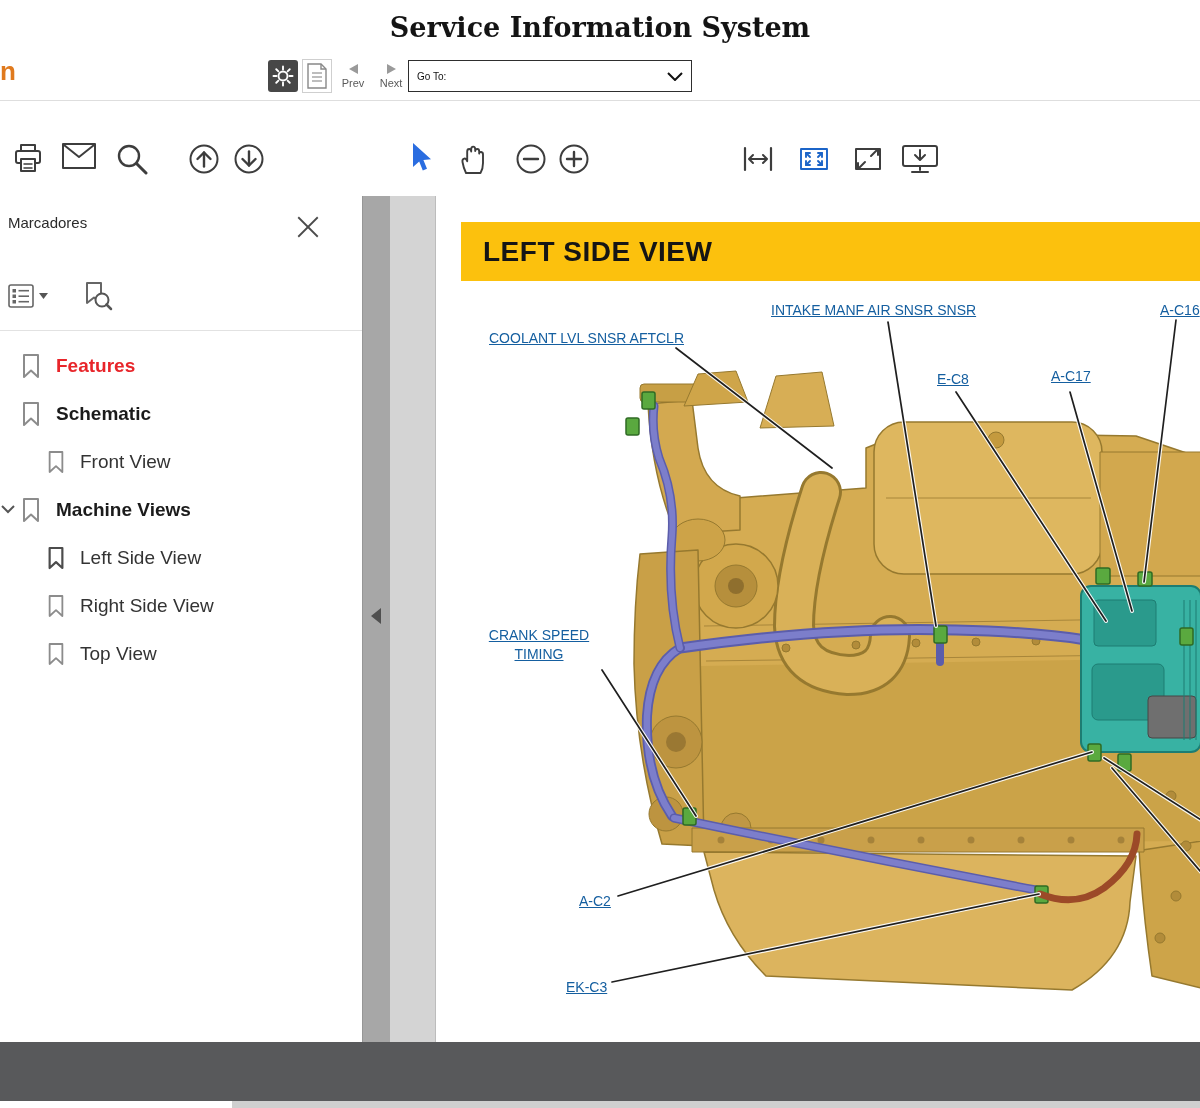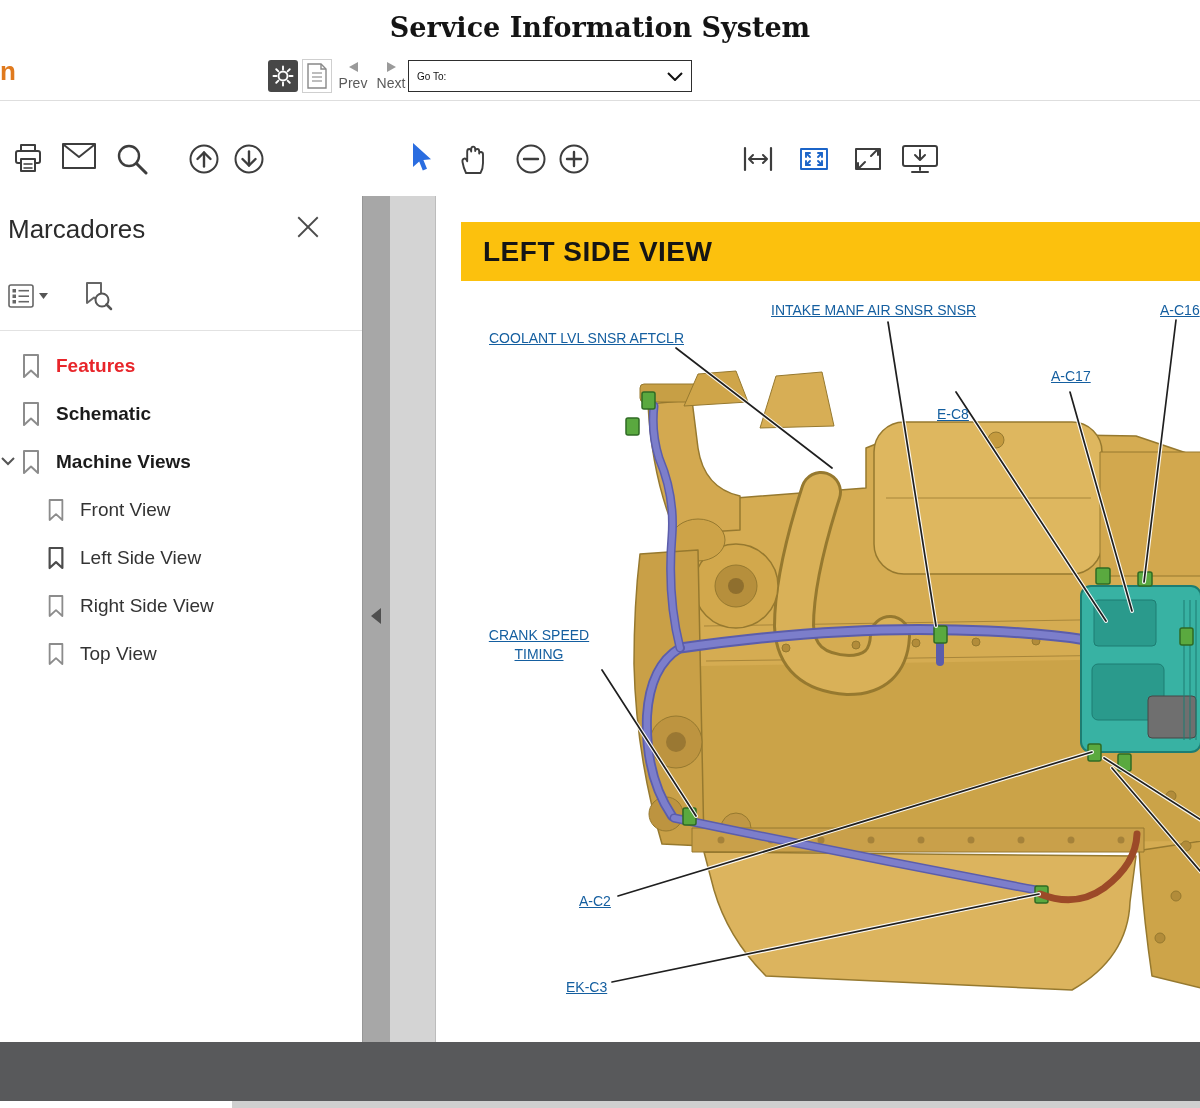--- a/index.html
+++ b/index.html
@@ -12,21 +12,21 @@
   .app-title{position:absolute;left:0;right:0;top:12px;margin:0;text-align:center;
              font-family:"DejaVu Serif",serif;font-weight:bold;font-size:27px;color:#141414;}
   .logo-fragment{position:absolute;left:0;top:56px;font-size:26px;font-weight:bold;color:#e07a1e;}
   .header-controls{position:absolute;left:268px;top:56px;height:40px;display:flex;align-items:center;}
   .hbtn{border:none;background:none;padding:0;margin:0;cursor:pointer;}
   .hbtn.dark{width:30px;height:32px;background:#474747;border-radius:3px;display:flex;
              align-items:center;justify-content:center;}
   .hbtn.doc{width:30px;height:34px;margin-left:4px;display:flex;align-items:center;justify-content:center;
             background:#fff;border:1px solid #cfcfcf;}
   .navpair{width:34px;margin-left:4px;display:flex;flex-direction:column;align-items:center;cursor:pointer;}
-  .navlabel{font-size:14px;color:#5a5a5a;margin-top:3px;}
+  .navlabel{font-size:11px;color:#5a5a5a;margin-top:3px;}
   .goto-select{width:266px;height:30px;border:1px solid #2e2e2e;background:#fff;
                display:flex;align-items:center;justify-content:space-between;
                padding:0 8px;font-size:10px;color:#111;cursor:pointer;}
 
   
   .pdf-toolbar{position:absolute;left:0;top:101px;width:1200px;height:95px;background:#fff;
                border-bottom:1px solid #c8c8c8;}
   .tbtn{position:absolute;top:42px;border:none;background:none;padding:0;cursor:pointer;
         display:flex;align-items:center;justify-content:center;}
   .tico{stroke:#3d3d3d;fill:none;stroke-width:2;stroke-linecap:round;stroke-linejoin:round;}
@@ -35,21 +35,21 @@
   .page-total{position:absolute;left:343px;top:150px;font-size:16px;color:#333;}
   .zoom-box{position:absolute;left:608px;top:142px;width:80px;height:34px;border:1px solid #9a9a9a;
             background:#fff;display:flex;align-items:center;padding-left:10px;font-size:14px;color:#222;}
   .zoom-arrow{position:absolute;left:690px;top:142px;width:34px;height:34px;border:1px solid #9a9a9a;
               border-left:none;background:#fff;display:flex;align-items:center;justify-content:center;cursor:pointer;}
 
   
   .content{position:absolute;left:0;top:196px;width:1200px;height:846px;}
   .sidebar{position:absolute;left:0;top:0;width:362px;height:846px;background:#fff;
            border-right:1px solid #c6c6c6;}
-  .sidebar-title{position:absolute;left:8px;top:18px;font-size:26px;color:#2b2b2b;}
+  .sidebar-title{position:absolute;left:8px;top:18px;font-size:15px;color:#2b2b2b;}
   .sidebar-close{position:absolute;left:294px;top:18px;width:28px;height:28px;background:none;border:none;
                  cursor:pointer;padding:0;}
   .sb-iconrow{position:absolute;left:0;top:74px;width:362px;height:52px;display:flex;align-items:center;}
   .sb-btn{background:none;border:none;padding:0;cursor:pointer;display:flex;align-items:center;}
   .sb-sep{position:absolute;left:0;top:134px;width:362px;height:1px;background:#e2e2e2;}
   .bm-list{position:absolute;left:0;top:146px;width:362px;margin:0;padding:0;list-style:none;}
   .bm-row{position:relative;height:48px;display:flex;align-items:center;cursor:pointer;}
   .bm-row.lvl0{padding-left:20px;}
   .bm-row.lvl1{padding-left:46px;}
   .flag{width:22px;height:26px;fill:none;stroke:#8c8c8c;stroke-width:2;stroke-linejoin:round;flex:0 0 auto;}
@@ -74,21 +74,21 @@
           display:flex;align-items:center;}
   .banner span{padding-left:22px;font-size:28px;font-weight:bold;color:#151515;letter-spacing:.5px;}
 
   .engine-svg{position:absolute;left:0;top:0;width:765px;height:846px;}
 
   .callout{position:absolute;font-size:14px;color:#155fa0;text-decoration:underline;
            white-space:nowrap;cursor:pointer;}
   .co-coolant{left:53px;top:134px;}
   .co-intake{left:335px;top:106px;}
   .co-ac16{left:724px;top:106px;}
-  .co-ec8{left:501px;top:175px;margin-top:35px;}
+  .co-ec8{left:501px;top:175px;}
   .co-ac17{left:615px;top:172px;}
   .co-crank{left:43px;top:430px;width:120px;text-align:center;line-height:19px;}
   .co-crank span{display:block;}
   .co-ac2{left:143px;top:697px;}
   .co-ekc3{left:130px;top:783px;}
 
   
   .footer{position:absolute;left:0;top:1042px;width:1200px;height:66px;background:#58595b;}
   .footer-strip-left{position:absolute;left:0;bottom:0;width:232px;height:7px;background:#ffffff;}
   .footer-strip-right{position:absolute;left:232px;right:0;bottom:0;height:7px;background:#cfcfcf;}
@@ -300,34 +300,34 @@
               <path d="M4 2 h14 v22 l-7 -6.5 -7 6.5 z"></path>
             </svg>
           <span class="bm-label">Features</span>
         </li>
         <li class="bm-row lvl0">
           <svg class="flag" viewBox="0 0 22 26">
               <path d="M4 2 h14 v22 l-7 -6.5 -7 6.5 z"></path>
             </svg>
           <span class="bm-label">Schematic</span>
         </li>
+        <li class="bm-row lvl1">
+          <svg class="flag" viewBox="0 0 22 26">
+              <path d="M4 2 h14 v22 l-7 -6.5 -7 6.5 z"></path>
+            </svg>
+          <span class="bm-label">Front View</span>
+        </li>
         <li class="bm-row lvl0">
           <svg class="expander" viewBox="0 0 14 9">
               <polyline points="1,1 7,7 13,1"></polyline>
             </svg>
           <svg class="flag" viewBox="0 0 22 26">
               <path d="M4 2 h14 v22 l-7 -6.5 -7 6.5 z"></path>
             </svg>
           <span class="bm-label">Machine Views</span>
-        </li>
-        <li class="bm-row lvl1">
-          <svg class="flag" viewBox="0 0 22 26">
-              <path d="M4 2 h14 v22 l-7 -6.5 -7 6.5 z"></path>
-            </svg>
-          <span class="bm-label">Front View</span>
         </li>
         <li class="bm-row lvl1 active">
           <svg class="flag" viewBox="0 0 22 26">
               <path d="M4 2 h14 v22 l-7 -6.5 -7 6.5 z"></path>
             </svg>
           <span class="bm-label">Left Side View</span>
         </li>
         <li class="bm-row lvl1">
           <svg class="flag" viewBox="0 0 22 26">
               <path d="M4 2 h14 v22 l-7 -6.5 -7 6.5 z"></path>

